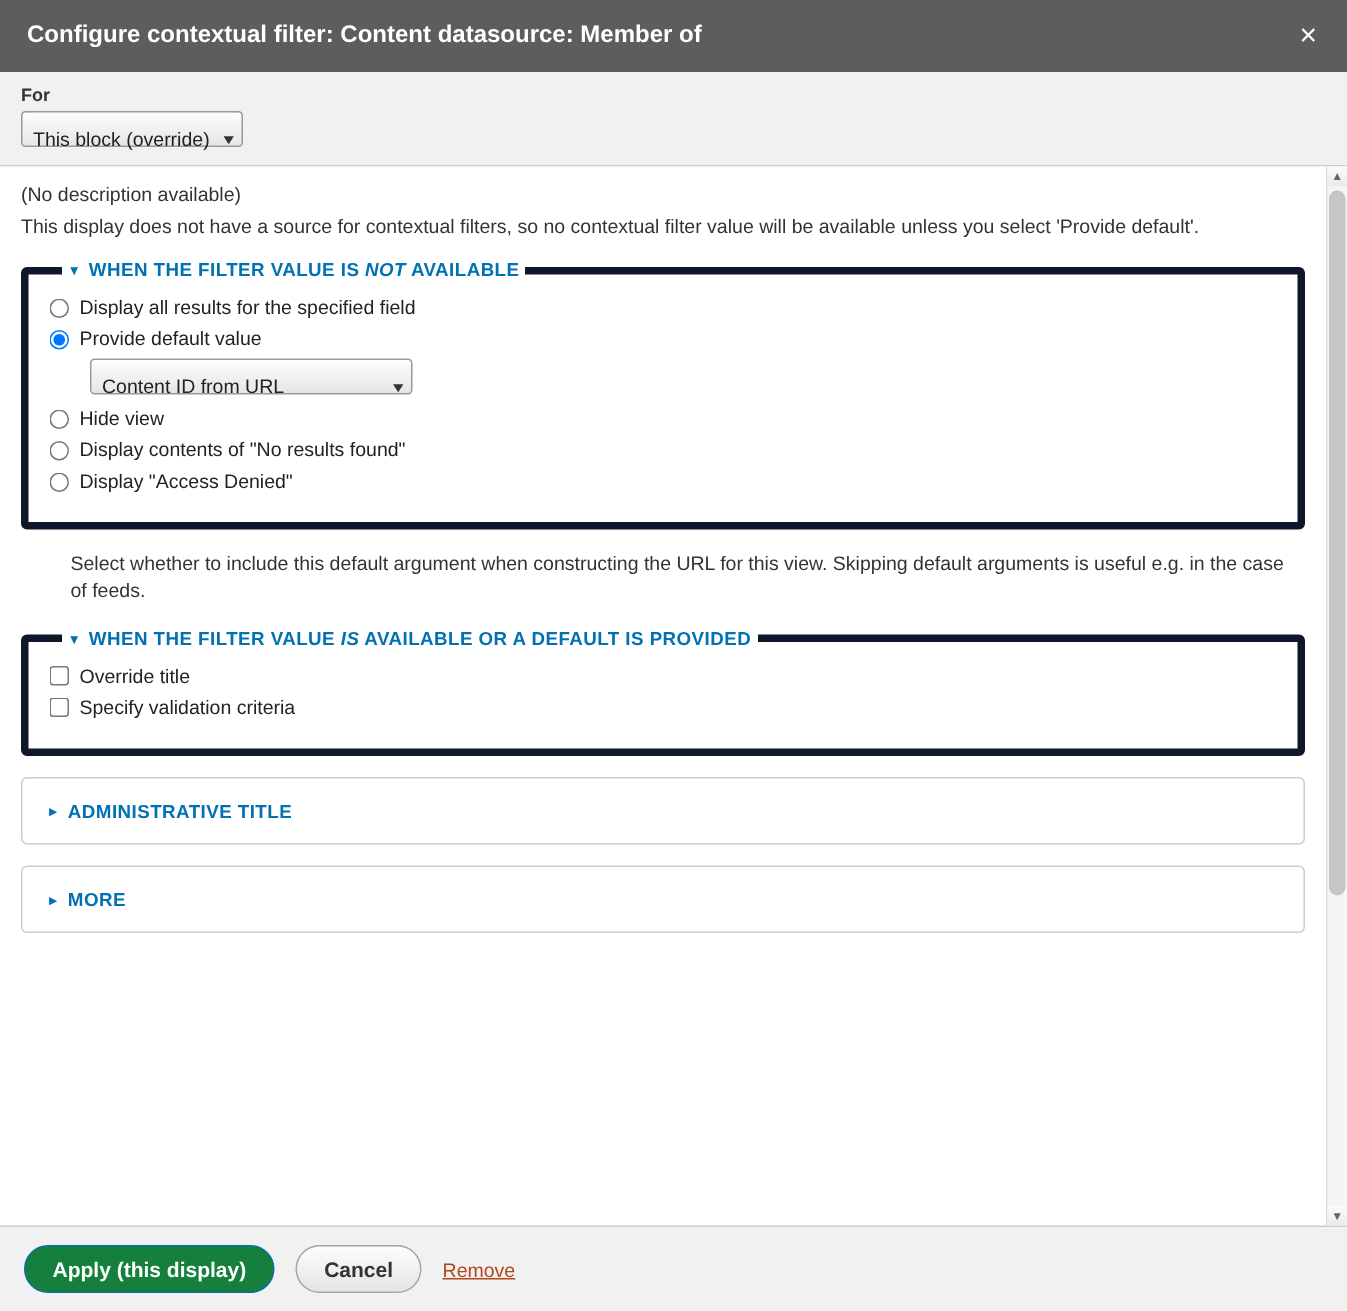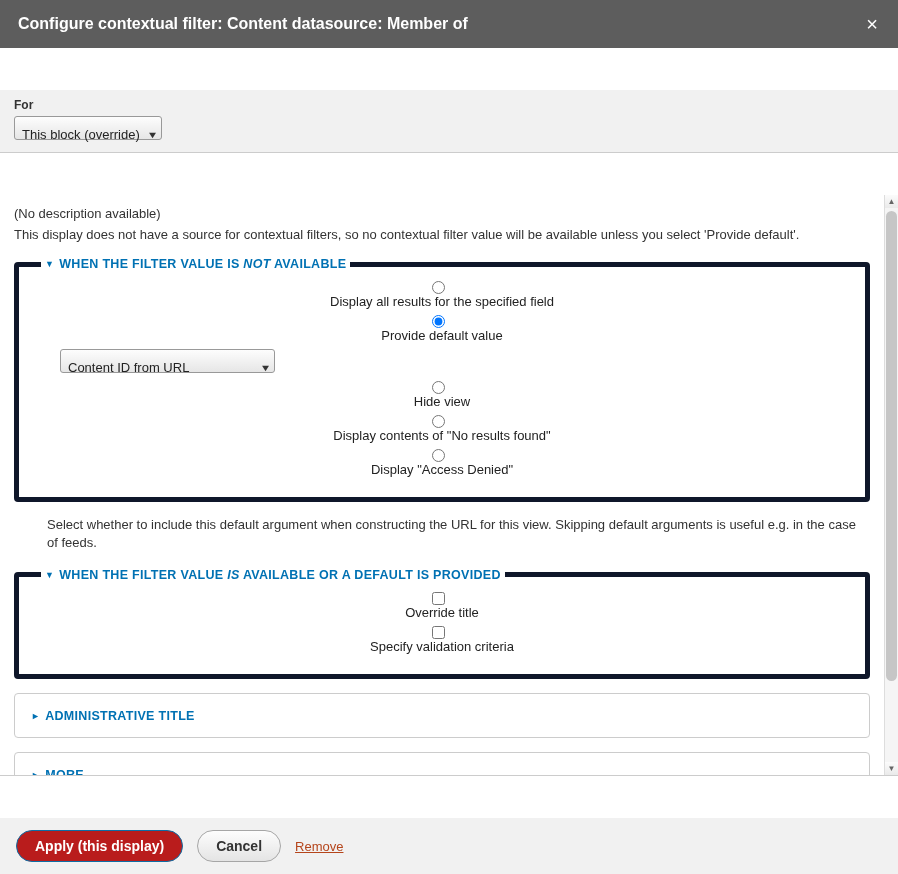--- a/index.html
+++ b/index.html
@@ -11,21 +11,20 @@
     font-size: 13px;
     color: #333;
     overflow: hidden;
   }
   #dialog {
     width: 898px; height: 874px;
     position: relative;
     background: #fff;
     display: flex;
     flex-direction: column;
-    gap: 42px;
   }
   
   .titlebar {
     height: 48px;
     background: #5d5d5d;
     color: #fff;
     display: flex;
     align-items: center;
     padding: 0 14px 0 18px;
     flex: 0 0 auto;
@@ -171,21 +170,20 @@
     background: #fff;
     padding: 13px 16px;
     margin-top: 14px;
   }
   
   .radio-row, .check-row {
     display: flex;
     align-items: center;
     margin: 0 0 5px 0;
     line-height: 16px;
-    flex-direction: column;
   }
   .radio-row input, .check-row input { margin: 0 7px 0 0; }
   .radio-row label, .check-row label { cursor: pointer; font-size: 13px; color: #222; }
   .type-label {
     display: block;
     font-weight: bold;
     font-size: 12.5px;
     margin: 6px 0 4px 0;
     color: #222;
   }
@@ -215,21 +213,21 @@
   }
   .btn {
     font-family: "Liberation Sans", sans-serif;
     font-size: 14px;
     border-radius: 16px;
     padding: 7px 18px;
     cursor: pointer;
     border: 1px solid #0e6ca4;
   }
   .btn.primary {
-    background: #b91c1c;
+    background: #15803d;
     color: #fff;
     font-weight: bold;
   }
   .btn.secondary {
     background: linear-gradient(#fdfdfd,#e4e4e4);
     color: #333;
     border: 1px solid #a6a6a6;
     font-weight: bold;
   }
   .link-remove {

